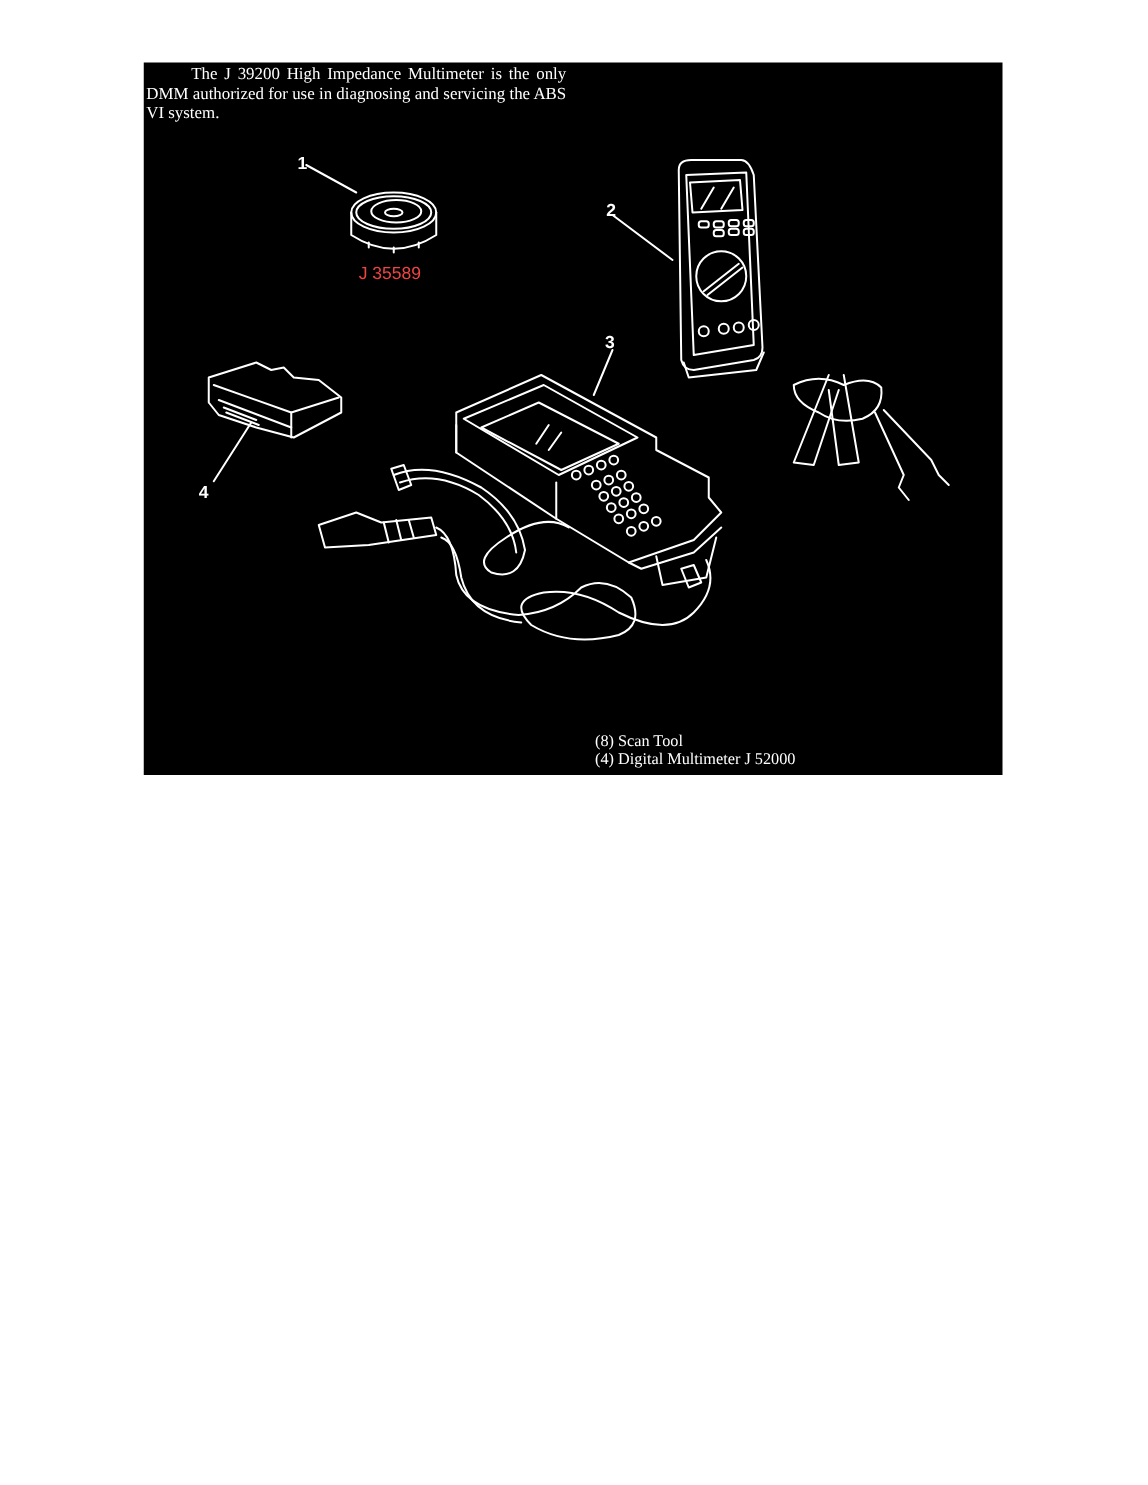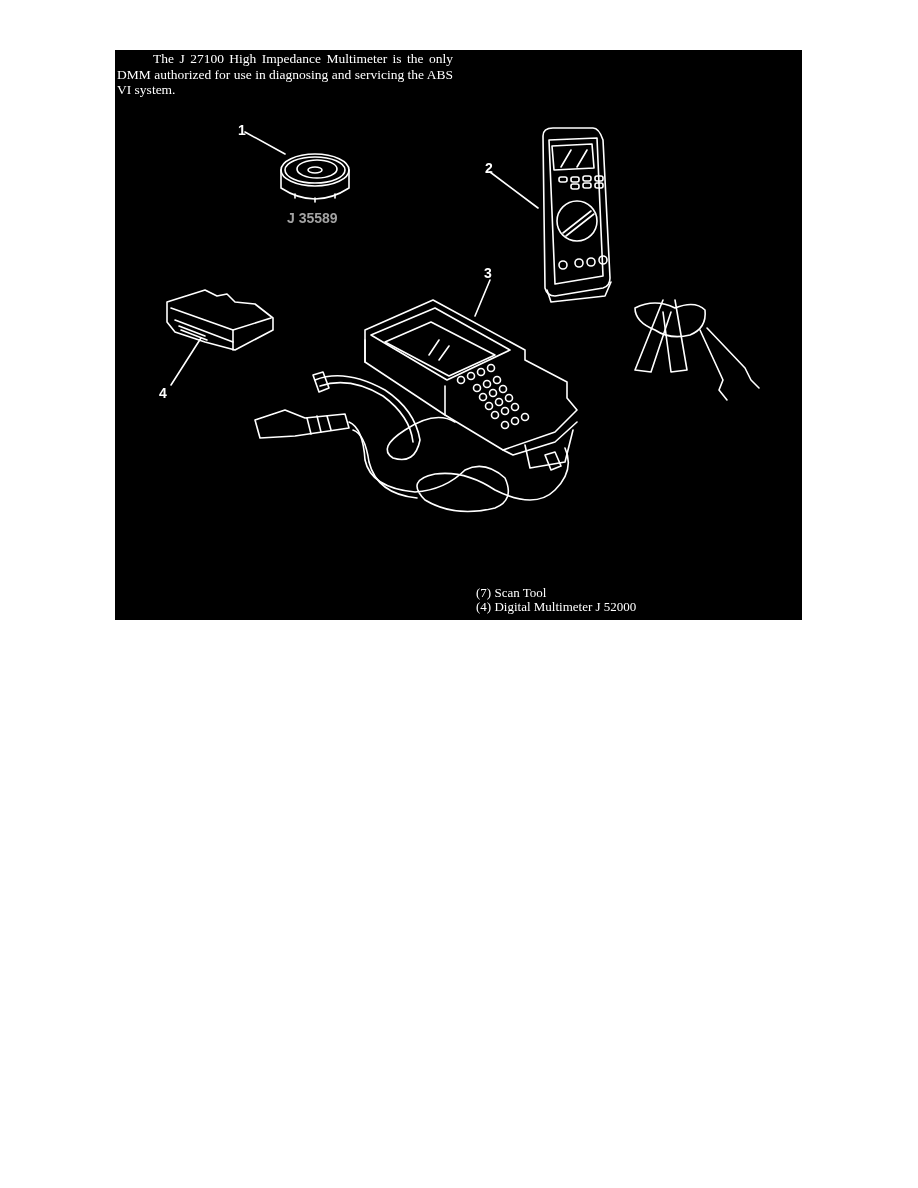--- a/index.html
+++ b/index.html
@@ -21,29 +21,29 @@
   }
   .legend.left { left:10px; }
   .legend.right { left:361px; }
   .legend div { white-space:nowrap; }
   .callout {
     position:absolute; font-family:"Liberation Sans","DejaVu Sans",sans-serif;
     font-weight:bold; font-size:14px; color:#fff;
   }
   .partno {
     position:absolute; font-family:"Liberation Sans","DejaVu Sans",sans-serif;
-    font-weight:bold; font-size:14px; color:#a3a3a3;
+    font-weight:normal; font-size:14px; color:#ef4444;
   }
 </style>
 </head>
 <body>
 
 <div class="figure">
 
-  <div class="intro"><span class="indent"></span><span>The J 27100 High Impedance Multimeter is the only DMM authorized for use in diagnosing and servicing the ABS VI system.</span></div>
+  <div class="intro"><span class="indent"></span><span>The J 39200 High Impedance Multimeter is the only DMM authorized for use in diagnosing and servicing the ABS VI system.</span></div>
 
   <svg class="illus" viewBox="0 0 687 570" fill="none" stroke="#fff" stroke-width="1.6" stroke-linejoin="round" stroke-linecap="round">
 
     <g>
       <line x1="130" y1="82" x2="170" y2="104"></line>
       <ellipse cx="200" cy="120" rx="34" ry="16"></ellipse>
       <ellipse cx="200" cy="120" rx="30" ry="13"></ellipse>
       <ellipse cx="202" cy="119" rx="20" ry="9"></ellipse>
       <ellipse cx="200" cy="120" rx="7" ry="3"></ellipse>
       <path d="M166 120 L166 138 Q200 160 234 138 L234 120"></path>
@@ -136,16 +136,16 @@
     </g>
   </svg>
 
   <span class="callout" style="left:123px;top:72px;">1</span>
   <span class="callout" style="left:370px;top:110px;">2</span>
   <span class="callout" style="left:369px;top:215px;">3</span>
   <span class="callout" style="left:44px;top:335px;">4</span>
   <span class="partno" style="left:172px;top:160px;">J 35589</span>
 
   <div class="legend right">
-    <div>(7)  Scan Tool</div>
+    <div>(8)  Scan Tool</div>
     <div>(4)  Digital Multimeter J 52000</div>
   </div>
 </div>
 
 </body></html>

